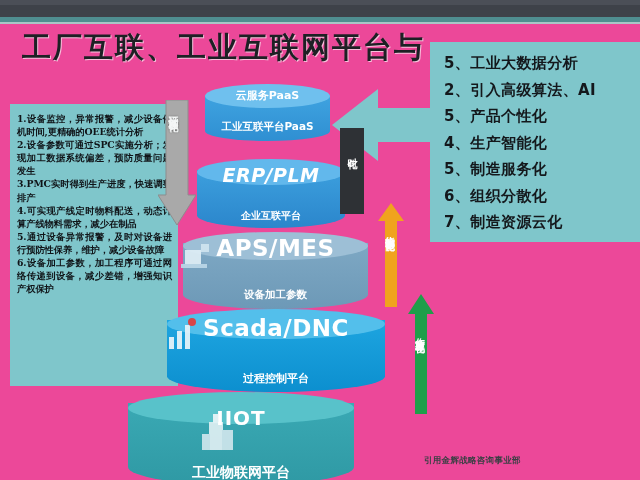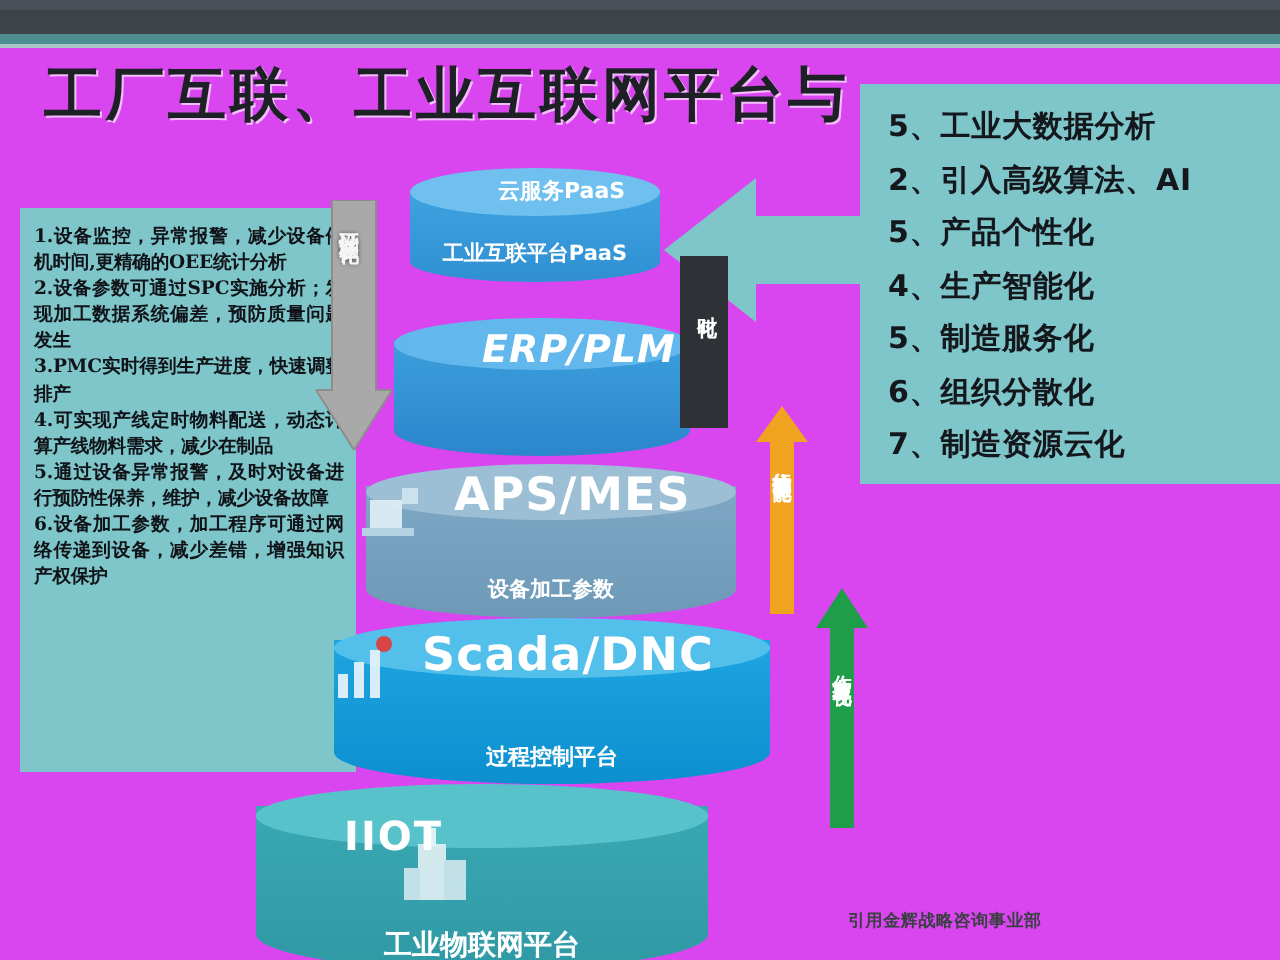--- a/index.html
+++ b/index.html
@@ -5,21 +5,21 @@
   * { box-sizing: border-box; margin: 0; padding: 0; }
   html, body {
     width: 640px; height: 480px;
     overflow: hidden;
     background: #ffffff;
     font-family: "Liberation Sans", "DejaVu Sans", sans-serif;
   }
   #slide {
     position: relative;
     width: 640px; height: 480px;
-    background: #d946ef;
+    background: #ec4899;
     overflow: hidden;
   }
 
   
   .top-dark {
     position: absolute; left: 0; top: 0; width: 640px; height: 17px;
     background: #3e4249;
   }
   .top-dark-hi {
     position: absolute; left: 0; top: 0; width: 640px; height: 5px;
@@ -155,26 +155,25 @@
   .cyl .body {
     position: absolute; left: 0; top: 11px; width: 100%; height: 100%;
     border-radius: 0 0 50% 50% / 0 0 22% 22%;
   }
   .cyl .top {
     position: absolute; left: 0; top: 0; width: 100%; height: 24px;
     border-radius: 50%;
   }
   .cyl .main-label {
     position: absolute;
-    width: 100%; text-align: left;
-    font-family: "DejaVu Sans", "Liberation Sans", sans-serif;
-    font-weight: 700;
-    color: #ffffff;
-    white-space: nowrap;
-    margin-left: 44px;
+    width: 100%; text-align: center;
+    font-family: "DejaVu Sans", "Liberation Sans", sans-serif;
+    font-weight: 700;
+    color: #ffffff;
+    white-space: nowrap;
   }
   .cyl .sub-label {
     position: absolute;
     width: 100%; text-align: center;
     font-family: "DejaVu Sans", "Liberation Sans", sans-serif;
     font-weight: 700;
     color: #ffffff;
     white-space: nowrap;
   }
 
@@ -299,20 +298,21 @@
         <rect x="2" y="26" width="26" height="4" fill="#bcd8e8"></rect>
       </svg>
       <div class="main-label">APS/MES</div>
       <div class="sub-label">设备加工参数</div>
     </div>
 
     <div class="cyl" id="cyl-erp">
       <div class="body"></div>
       <div class="top"></div>
       <div class="main-label">ERP/PLM</div>
+      <div class="sub-label">企业互联平台</div>
     </div>
 
     <div class="cyl" id="cyl-paas">
       <div class="body"></div>
       <div class="top"></div>
       <div class="main-label">云服务PaaS</div>
       <div class="sub-label">工业互联平台PaaS</div>
     </div>
 
   </div>

